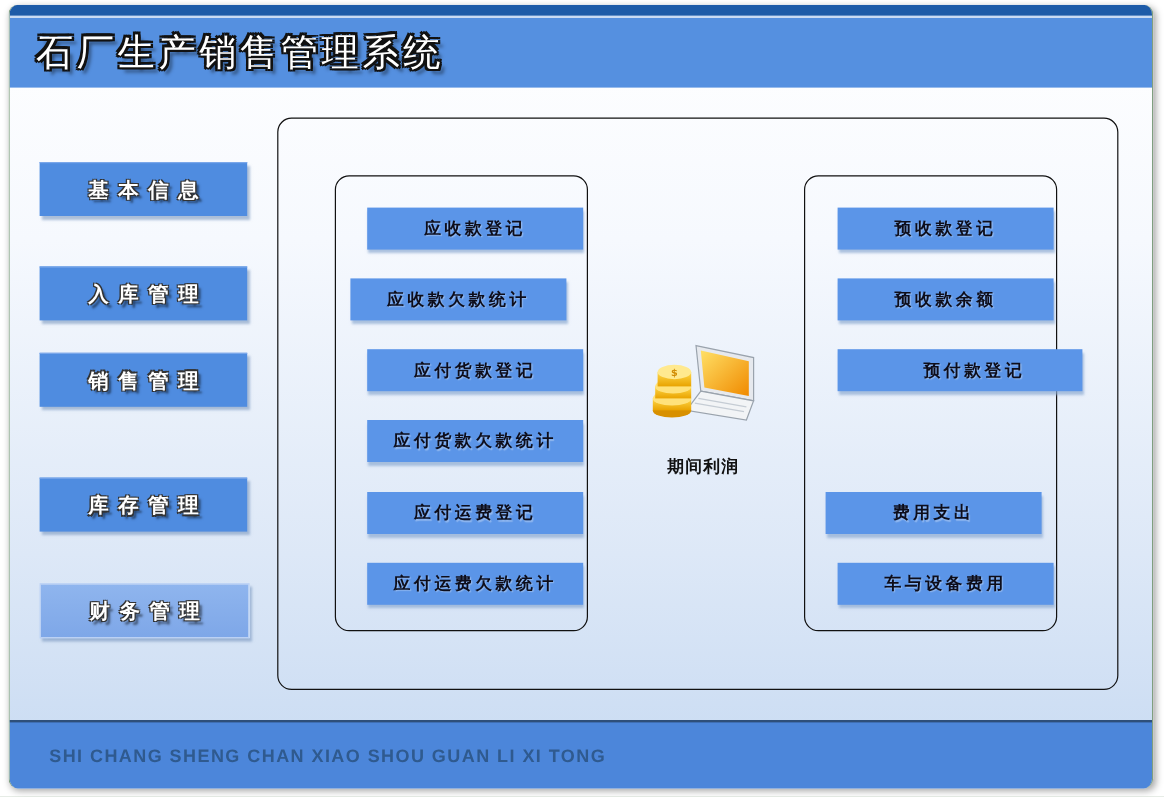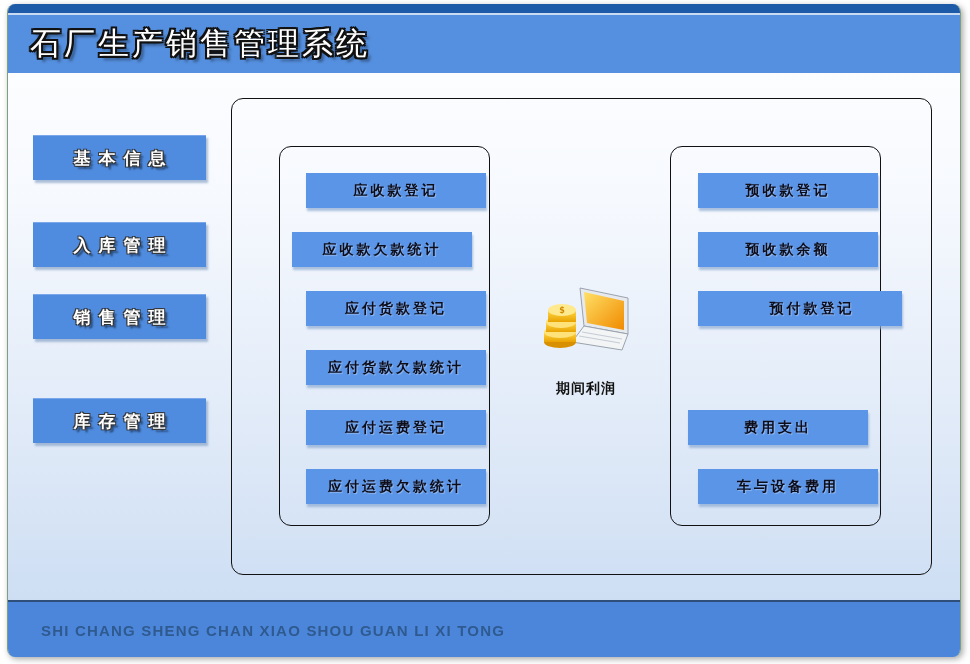--- a/index.html
+++ b/index.html
@@ -102,20 +102,23 @@
   </div>
   <div class="nav-btn" style="top:218px;font-family:Liberation Mono, monospace;">
     <span>入库管理</span>
   </div>
   <div class="nav-btn" style="top:290px;">
     <span>销售管理</span>
   </div>
   <div class="nav-btn" style="top:394px;">
     <span>库存管理</span>
   </div>
+  <div class="nav-btn active" style="top:482px;">
+    <span>财务管理</span>
+  </div>
 
   <div class="outer-panel"></div>
 
   <div class="inner-panel" style="left:271px;"></div>
   <div class="fn-btn" style="left:298px; top:169px;">
     <span>应收款登记</span>
   </div>
   <div class="fn-btn" style="left:284px; top:228px;">
     <span>应收款欠款统计</span>
   </div>

